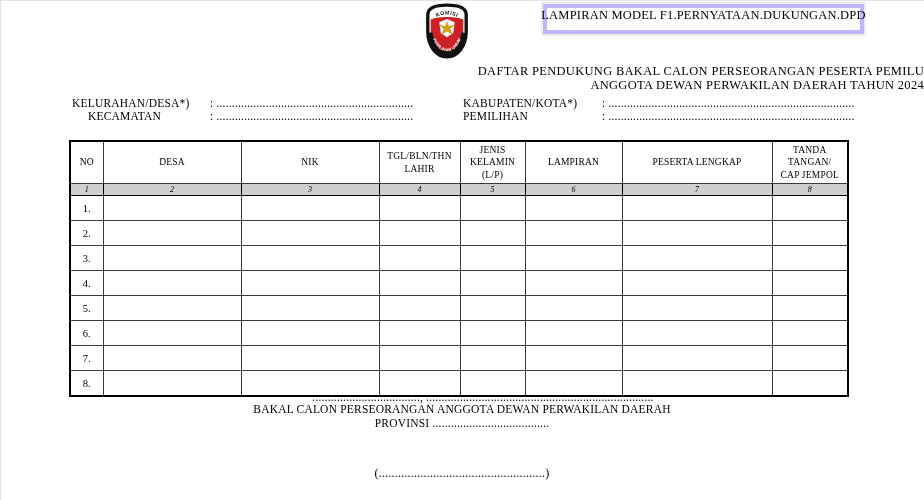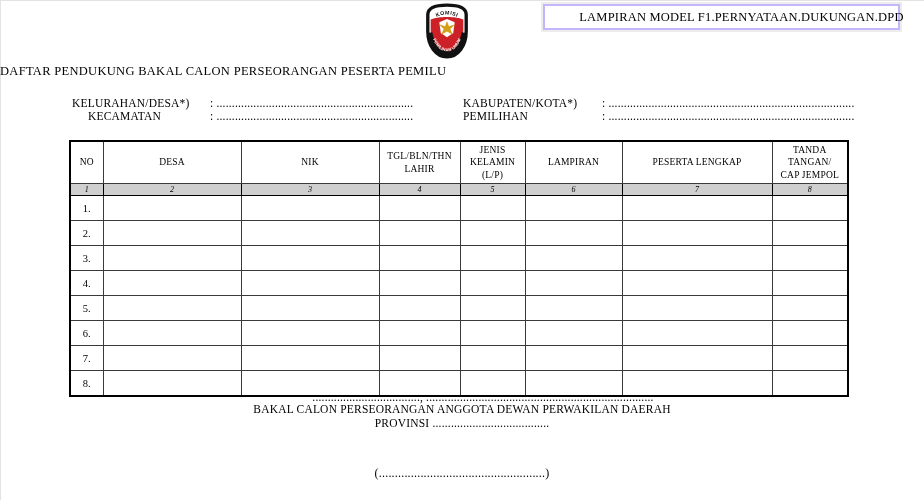--- a/index.html
+++ b/index.html
@@ -3,29 +3,29 @@
 <meta charset="utf-8">
 <style>
   html,body{margin:0;padding:0;background:#ffffff;}
   .page{
     position:relative;width:924px;height:500px;background:#fff;
     font-family:"Liberation Serif",serif;color:#000;overflow:hidden;
     box-shadow:inset 1px 0 0 #e3e3e3, inset 0 1px 0 #e3e3e3;
   }
   .corner-box{
     position:absolute;left:543px;top:4px;width:313px;height:22px;
-    border:2px solid #c4b5fd;box-shadow:0 0 0 2px #ececec;
-    display:flex;align-items:center;justify-content:center;
-    font-size:12.5px;letter-spacing:.2px;white-space:nowrap;padding-left:40px;
+    border:4px solid #c4b5fd;box-shadow:0 0 0 2px #ececec;
+    display:flex;align-items:flex-start;justify-content:center;
+    font-size:12.5px;letter-spacing:.2px;white-space:nowrap;
   }
   .logo{position:absolute;left:423px;top:2px;width:48px;height:58px;}
   .logo text{font-family:"Liberation Sans",sans-serif;font-weight:bold;}
   .logo .t-top{font-size:11px;fill:#111;letter-spacing:1px;}
   .logo .t-bot{font-size:8.5px;fill:#fff;letter-spacing:.5px;}
-  .title{position:absolute;left:0;width:100%;text-align:left;
+  .title{position:absolute;left:0;width:100%;text-align:right;
     font-size:12.5px;letter-spacing:.3px;white-space:nowrap;}
   .title.l1{top:64px;}
   .title.l2{top:78px;}
   .fl,.fv{position:absolute;font-size:11.5px;letter-spacing:.2px;white-space:nowrap;font-family:Liberation Serif, serif;}
   table.tbl{
     position:absolute;left:69px;top:140px;width:778px;
     border-collapse:collapse;table-layout:fixed;border:2px solid #000;
   }
   .tbl th,.tbl td{border:1px solid #3a3a3a;padding:0 2px;overflow:hidden;}
   .tbl th{
@@ -71,20 +71,21 @@
     <path id="arcBot" d="M17,60 C23,88 35,100 50,100 C65,100 77,88 83,60" fill="none"></path>
     <text class="t-top" text-anchor="middle">
       <textPath href="#arcTop" startOffset="50%">KOMISI</textPath>
     </text>
     <text class="t-bot" text-anchor="middle">
       <textPath href="#arcBot" startOffset="50%">PEMILIHAN UMUM</textPath>
     </text>
   </svg>
 
   <div class="title l1">DAFTAR PENDUKUNG BAKAL CALON PERSEORANGAN PESERTA PEMILU</div>
+  <div class="title l2">ANGGOTA DEWAN PERWAKILAN DAERAH TAHUN 2024</div>
 
   <span class="fl" style="left:72px;top:97px">KELURAHAN/DESA*)</span>
   <span class="fv" style="left:210px;top:97px">: ................................................................</span>
   <span class="fl" style="left:88px;top:110px">KECAMATAN</span>
   <span class="fv" style="left:210px;top:110px">: ................................................................</span>
   <span class="fl" style="left:463px;top:97px">KABUPATEN/KOTA*)</span>
   <span class="fv" style="left:602px;top:97px">: ................................................................................</span>
   <span class="fl" style="left:463px;top:110px">PEMILIHAN</span>
   <span class="fv" style="left:602px;top:110px">: ................................................................................</span>
 

